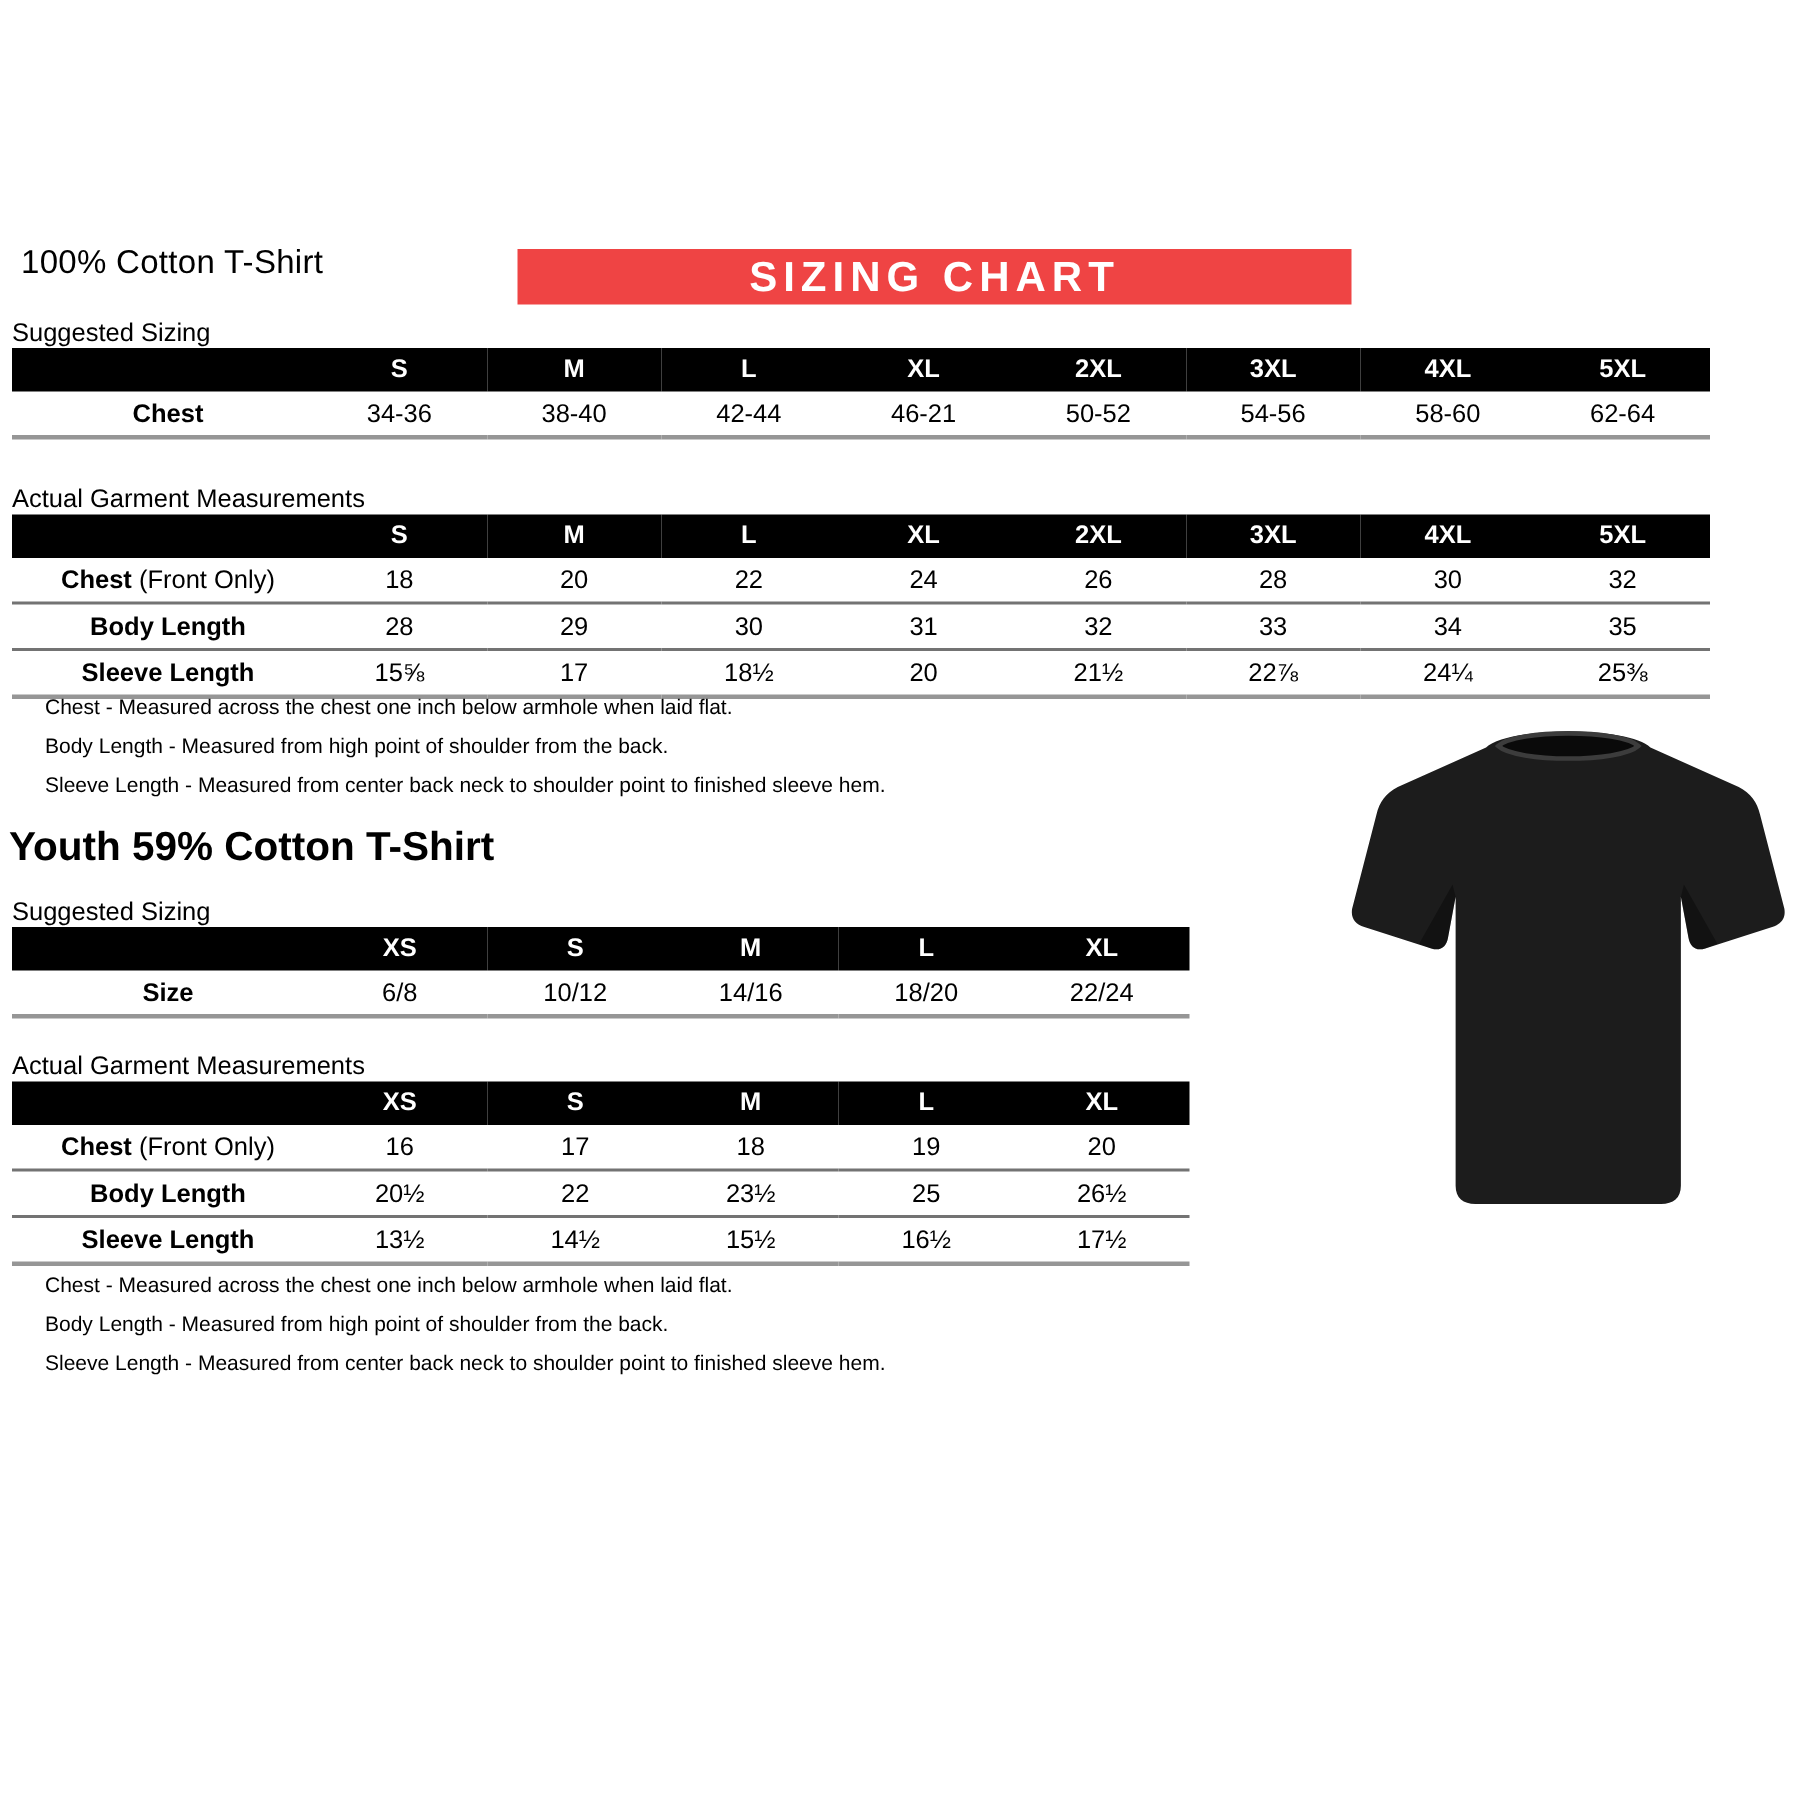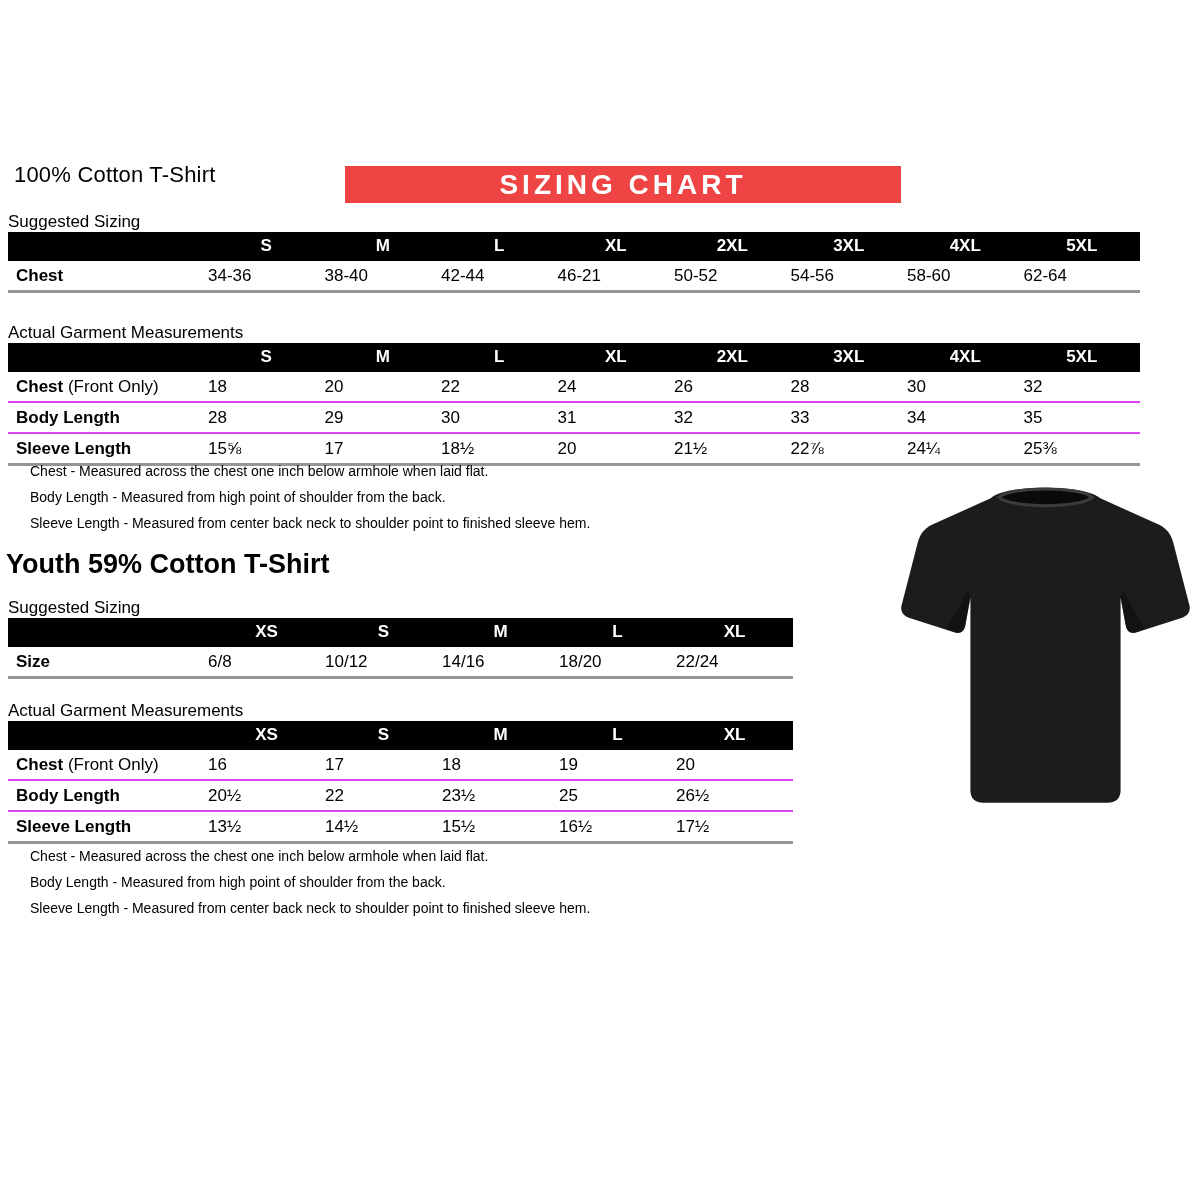--- a/index.html
+++ b/index.html
@@ -19,23 +19,23 @@
   .section-label{font-size:17px;color:#000000;}
   
   table.size-table{border-collapse:collapse;table-layout:fixed;}
   table.adult-table{width:1132px;}
   table.youth-table{width:785px;}
   col.col-label{width:200px;}
   .size-table th{
     background:#000;color:#fff;font-weight:bold;font-size:17px;
     padding:4px 0 5px 0;text-align:center;
   }
-  .size-table td{font-size:17px;padding:5px 0 4px 0;}
-  .size-table td.lbl-col{text-align:left;padding-left:8px;}
-  .size-table tbody tr{border-bottom:2px solid #d946ef;}
+  .size-table td{font-size:17px;text-align:center;padding:5px 0 4px 0;}
+  .size-table td.lbl-col{text-align:center;padding-left:8px;}
+  .size-table tbody tr{border-bottom:2px solid #737373;}
   .size-table tbody tr:last-child{border-bottom:3px solid #969696;}
   .b{font-weight:bold;}
   
   .notes p{margin:0 0 10px 16px;font-size:14px;}
   
   .tshirt-wrap{top:476px;left:893px;width:305px;height:345px;}
 </style>
 </head>
 <body>
 

